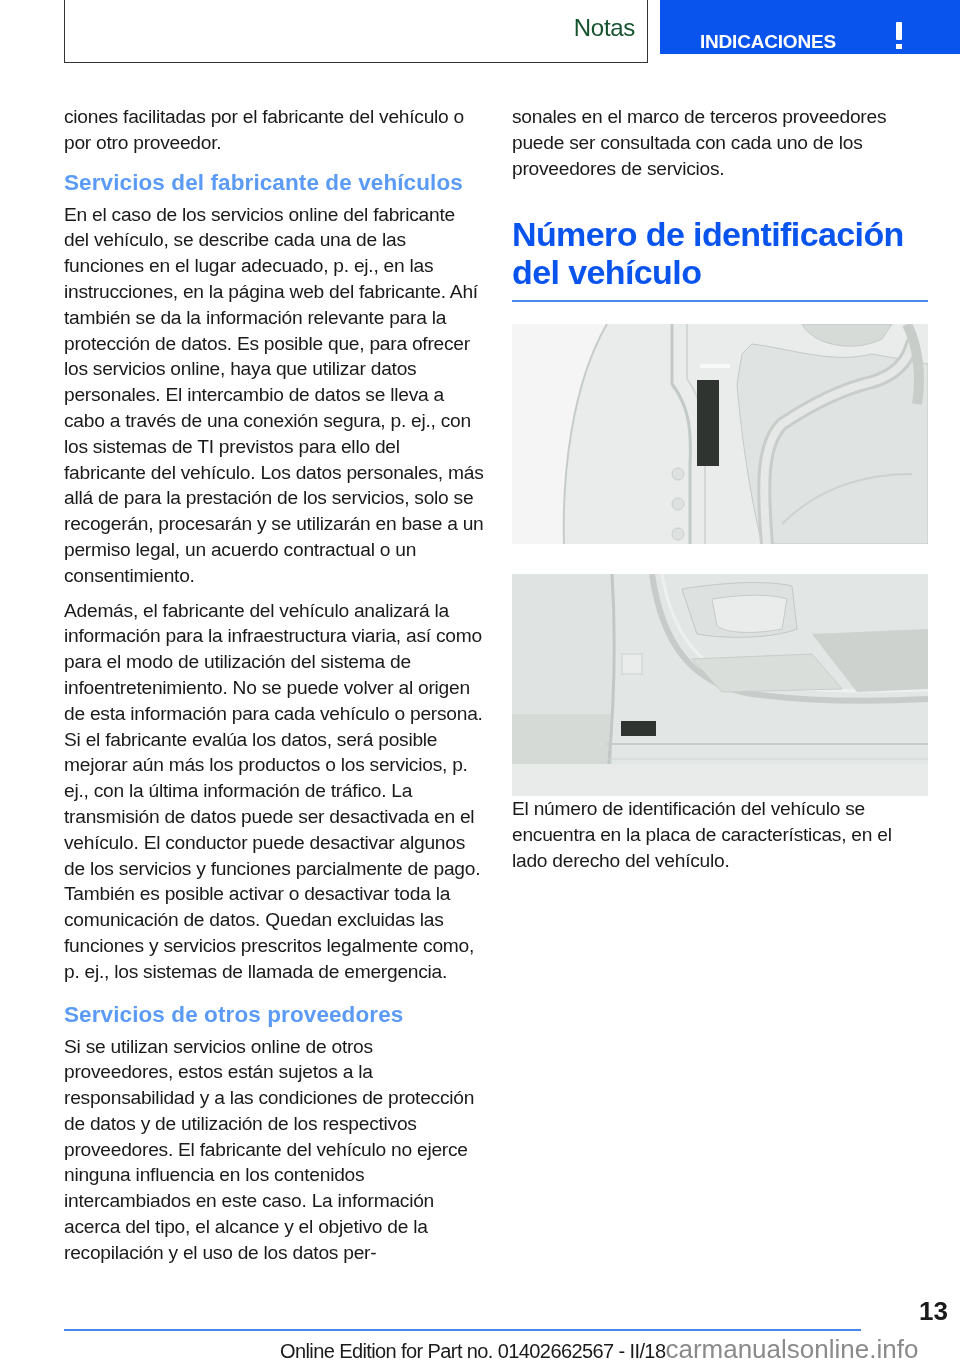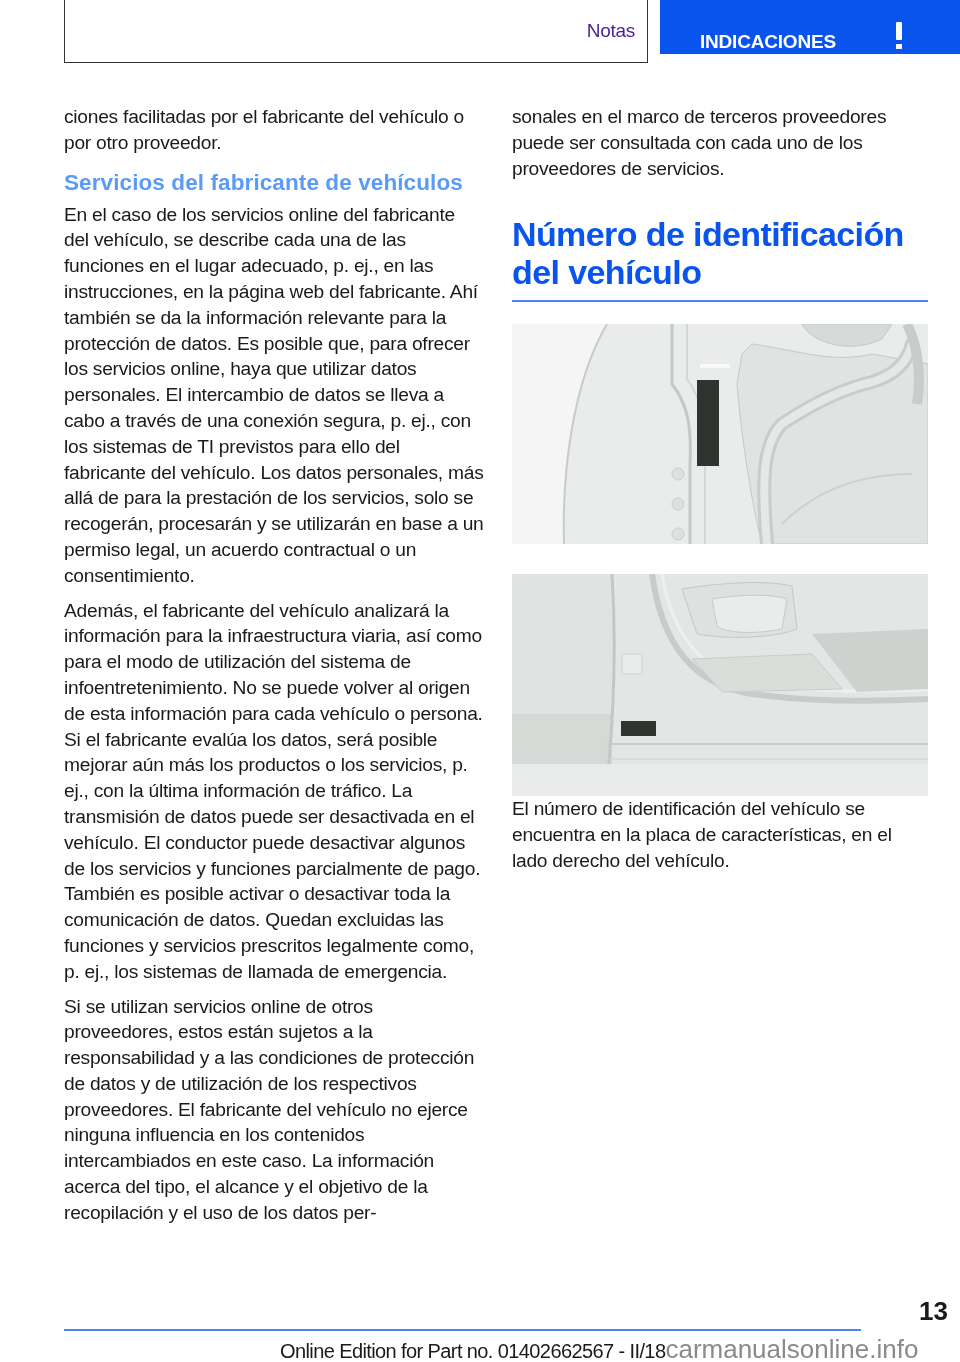--- a/index.html
+++ b/index.html
@@ -7,21 +7,21 @@
       width: 960px; height: 1362px; position: relative; overflow: hidden;
       background: #ffffff; color: #1a1a1a;
       font-family: "Liberation Sans", "DejaVu Sans", sans-serif;
     }
     .hdr-notes {
       position: absolute; left: 64px; top: -2px; width: 584px; height: 65px;
       border: 1px solid #333; border-top: none; box-sizing: border-box;
       background: #fff;
     }
     .hdr-notes span {
-      position: absolute; right: 12px; top: 22px; font-size: 19px; color: #4c1d95;
+      position: absolute; right: 12px; top: 16px; font-size: 24px; color: #14532d;
       letter-spacing: -0.3px;
     }
     .hdr-tab {
       position: absolute; left: 660px; top: 0; width: 300px; height: 54px;
       background: #0a54ee; color: #fff;
     }
     .hdr-tab .label {
       position: absolute; left: 40px; top: 31px; font-size: 19px; font-weight: bold;
       letter-spacing: -0.2px;
     }
@@ -81,20 +81,21 @@
       <i></i>
       <b></b>
     </span>
 </div>
 
 <div class="col col-left">
   <p>ciones facilitadas por el fabricante del vehículo o por otro proveedor.</p>
   <div class="h2">Servicios del fabricante de vehículos</div>
   <p>En el caso de los servicios online del fabricante del vehículo, se describe cada una de las funciones en el lugar adecuado, p. ej., en las instrucciones, en la página web del fabricante. Ahí también se da la información relevante para la protección de datos. Es posible que, para ofrecer los servicios online, haya que utilizar datos personales. El intercambio de datos se lleva a cabo a través de una conexión segura, p. ej., con los sistemas de TI previstos para ello del fabricante del vehículo. Los datos personales, más allá de para la prestación de los servicios, solo se recogerán, procesarán y se utilizarán en base a un permiso legal, un acuerdo contractual o un consentimiento.</p>
   <p>Además, el fabricante del vehículo analizará la información para la infraestructura viaria, así como para el modo de utilización del sistema de infoentretenimiento. No se puede volver al origen de esta información para cada vehículo o persona. Si el fabricante evalúa los datos, será posible mejorar aún más los productos o los servicios, p. ej., con la última información de tráfico. La transmisión de datos puede ser desactivada en el vehículo. El conductor puede desactivar algunos de los servicios y funciones parcialmente de pago. También es posible activar o desactivar toda la comunicación de datos. Quedan excluidas las funciones y servicios prescritos legalmente como, p. ej., los sistemas de llamada de emergencia.</p>
+  <div class="h2" style="margin-top:16px;">Servicios de otros proveedores</div>
   <p>Si se utilizan servicios online de otros proveedores, estos están sujetos a la responsabilidad y a las condiciones de protección de datos y de utilización de los respectivos proveedores. El fabricante del vehículo no ejerce ninguna influencia en los contenidos intercambiados en este caso. La información acerca del tipo, el alcance y el objetivo de la recopilación y el uso de los datos per-</p>
 </div>
 
 <div class="col col-right">
   <p>sonales en el marco de terceros proveedores puede ser consultada con cada uno de los proveedores de servicios.</p>
   <div class="h1">Número de identificación del vehículo</div>
   <div class="h1-rule"></div>
 
   <div class="figure fig1">
     <svg width="416" height="220" viewBox="0 0 416 220">

